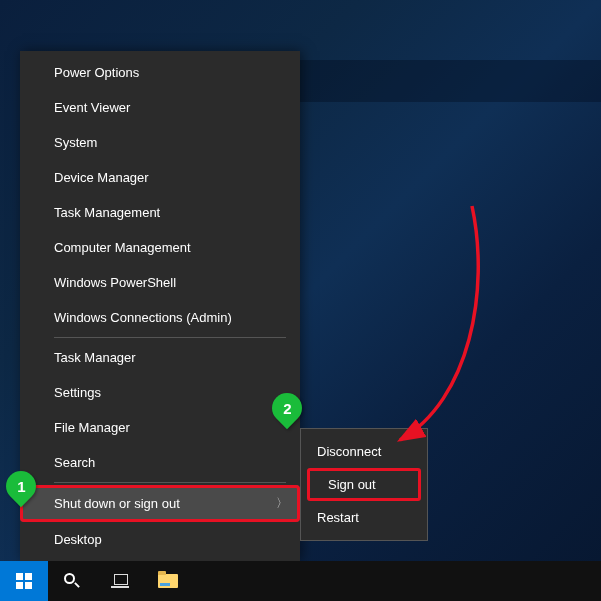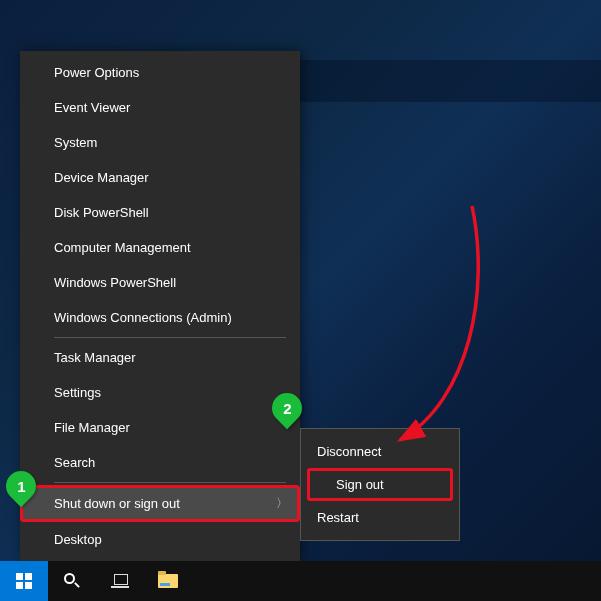--- a/index.html
+++ b/index.html
@@ -50,26 +50,26 @@
     cursor: default;
   }
   .menu-item.hovered { background: #4a4a4a; }
   .sep { height:1px; background:#555; margin: 2px 14px 2px 34px; }
   .chev { color:#ccc; font-size:12px; margin-right:-2px; }
 
   .highlight-red { outline: 3px solid #e81123; outline-offset: -3px; border-radius:4px;justify-content:space-between; }
 
   
   .submenu {
-    position:absolute; left: 300px; bottom: 60px; width: 160px;
+    position:absolute; left: 300px; bottom: 60px; width: 128px;
     background:#2b2b2b; color:#fff; font-size:13px; padding:6px 0;
     border:1px solid #555;
   }
   .sub-item { padding: 9px 16px; cursor:default; }
-  .sub-highlight { border:3px solid #e81123; border-radius:3px; margin:0 6px; padding:6px 26px; }
+  .sub-highlight { border:3px solid #e81123; border-radius:3px; margin:0 6px; padding:6px 18px; }
 
   
   .badge {
     position:absolute; width:30px; height:30px; border-radius:50% 50% 50% 0;
     background:#1abc3a; transform:rotate(-45deg);
     display:flex; align-items:center; justify-content:center;
     box-shadow:0 2px 3px rgba(0,0,0,.3);
   }
   .badge span { transform:rotate(45deg); color:#fff; font-weight:bold; font-size:15px; }
 
@@ -89,21 +89,21 @@
   <div class="menu-item">
       <span>Event Viewer</span>
     </div>
   <div class="menu-item">
       <span>System</span>
     </div>
   <div class="menu-item">
       <span>Device Manager</span>
     </div>
   <div class="menu-item">
-      <span>Disk PowerShell</span>
+      <span>Task Management</span>
     </div>
   <div class="menu-item">
       <span>Computer Management</span>
     </div>
   <div class="menu-item">
       <span>Windows PowerShell</span>
     </div>
   <div class="menu-item">
       <span>Windows Connections (Admin)</span>
     </div>

